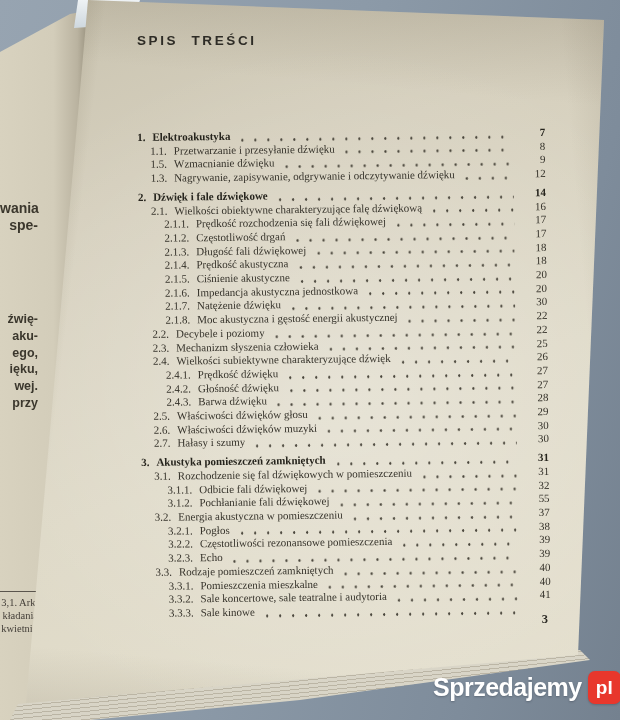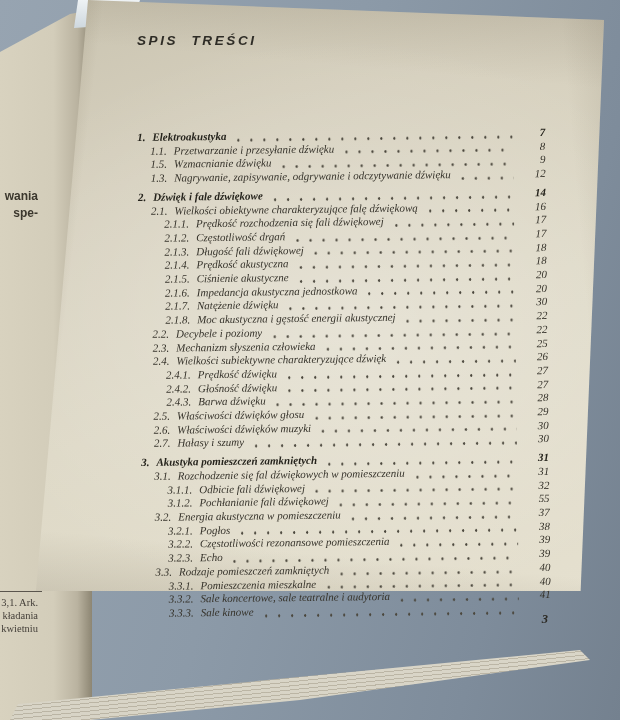--- a/index.html
+++ b/index.html
@@ -7,21 +7,21 @@
   .stage{position:relative;width:620px;height:720px;
     background:linear-gradient(105deg,#97a4b1 0%,#8c9aa8 45%,#7e8c9b 80%,#74818f 100%);}
   .stage *{box-sizing:border-box;}
 
   
   .left-page{position:absolute;left:0;top:0;width:92px;height:720px;z-index:1;
     clip-path:polygon(0 52px,70px 14px,92px 10px,92px 720px,0 720px);
     background:linear-gradient(90deg,#d8d2bf 0%,#d3cdba 58%,#bab3a0 84%,#8d8673 100%);}
   .frag-group{position:absolute;left:0;width:38px;text-align:right;color:#3b372d;}
   .frag-top,.frag-mid{font-family:"Liberation Sans",sans-serif;font-weight:bold;}
-  .frag-top{top:188px;font-size:12px;line-height:17px;}
+  .frag-top{top:200px;font-size:14px;line-height:17px;}
   .frag-mid{top:311px;font-size:12.5px;line-height:16.8px;}
   .frag-foot{top:596px;font-size:10.5px;line-height:13.2px;color:#45403a;
     font-family:"Liberation Serif",serif;}
   .foot-rule{position:absolute;left:0;top:591px;width:42px;height:0;
     border-top:1.5px solid #5a554d;}
 
   
   .cover-sliver{position:absolute;left:74px;top:0;width:66px;height:30px;z-index:2;
     clip-path:polygon(4px 0,66px 0,58px 24px,0 28px);
     background:linear-gradient(180deg,#eef2f4,#ccd6dd);}
@@ -30,25 +30,25 @@
   .m2{left:34px;top:5px;width:18px;height:5px;transform:rotate(-4deg);}
 
   
   .fore-edge{position:absolute;left:0;top:0;width:620px;height:720px;z-index:2;
     clip-path:polygon(18px 704px,580px 650px,590px 660px,300px 700px,90px 720px,10px 720px);
     background:linear-gradient(178deg,#f0ede2,#d7d3c5),
       repeating-linear-gradient(174deg,rgba(140,130,110,.3) 0 1px,rgba(0,0,0,0) 1px 4px);
     background-blend-mode:multiply;}
 
   
-  .main-page{position:absolute;left:0;top:0;width:620px;height:591px;z-index:3;
+  .main-page{position:absolute;left:0;top:0;width:620px;height:720px;z-index:3;
     clip-path:polygon(88px 0,604px 20px,578px 655px,26px 703px);
     background:
       radial-gradient(90% 70% at 55% 55%,rgba(255,255,255,.28),rgba(255,255,255,0) 70%),
-      linear-gradient(160deg,#c9c3b0 0%,#d6d0be 28%,#ded9c7 58%,#e5e0cf 100%); font-style: italic;}
+      linear-gradient(160deg,#c9c3b0 0%,#d6d0be 28%,#ded9c7 58%,#e5e0cf 100%);}
   .page-shade{position:absolute;left:0;top:0;width:100%;height:100%;
     background:
       linear-gradient(97deg,rgba(100,88,62,.42) 4%,rgba(100,88,62,0) 15%),
       linear-gradient(185deg,rgba(105,95,75,.22),rgba(0,0,0,0) 14%),
       linear-gradient(265deg,rgba(105,95,75,.18),rgba(0,0,0,0) 9%),
       linear-gradient(5deg,rgba(105,95,75,.18),rgba(0,0,0,0) 10%);}
 
   .page-title{position:absolute;left:137px;top:33px;margin:0;
     font-family:"Liberation Sans",sans-serif;font-size:13.5px;font-weight:bold;
     letter-spacing:2.6px;word-spacing:7px;color:#2e2c26;}
@@ -82,20 +82,28 @@
 </head>
 <body>
 
 <div class="stage">
 
   <div class="left-page">
     <div class="frag-group frag-top">
         <div>wania</div>
         <div>spe-</div>
       </div>
+    <div class="frag-group frag-mid">
+        <div>źwię-</div>
+        <div>aku-</div>
+        <div>ego,</div>
+        <div>ięku,</div>
+        <div>wej.</div>
+        <div>przy</div>
+      </div>
     <div class="foot-rule"></div>
     <div class="frag-group frag-foot">
         <div>3,1. Ark.</div>
         <div>kładania</div>
         <div>kwietniu</div>
       </div>
   </div>
 
   <div class="cover-sliver">
     <div class="cover-mark m1"></div>
@@ -315,14 +323,18 @@
         <div class="row lvl2">
           <span class="num">3.3.3.</span>
           <span class="ttl">Sale kinowe</span>
           <span class="dots"></span>
           <span class="pg"></span>
         </div>
       </div>
     <div class="folio">3</div>
   </div>
 
+  <div class="watermark">
+    <span class="wm-text">Sprzedajemy</span>
+    <span class="wm-badge" style="background: rgb(232, 55, 44);">pl</span>
+  </div>
 
 </div>
 
 </body></html>

